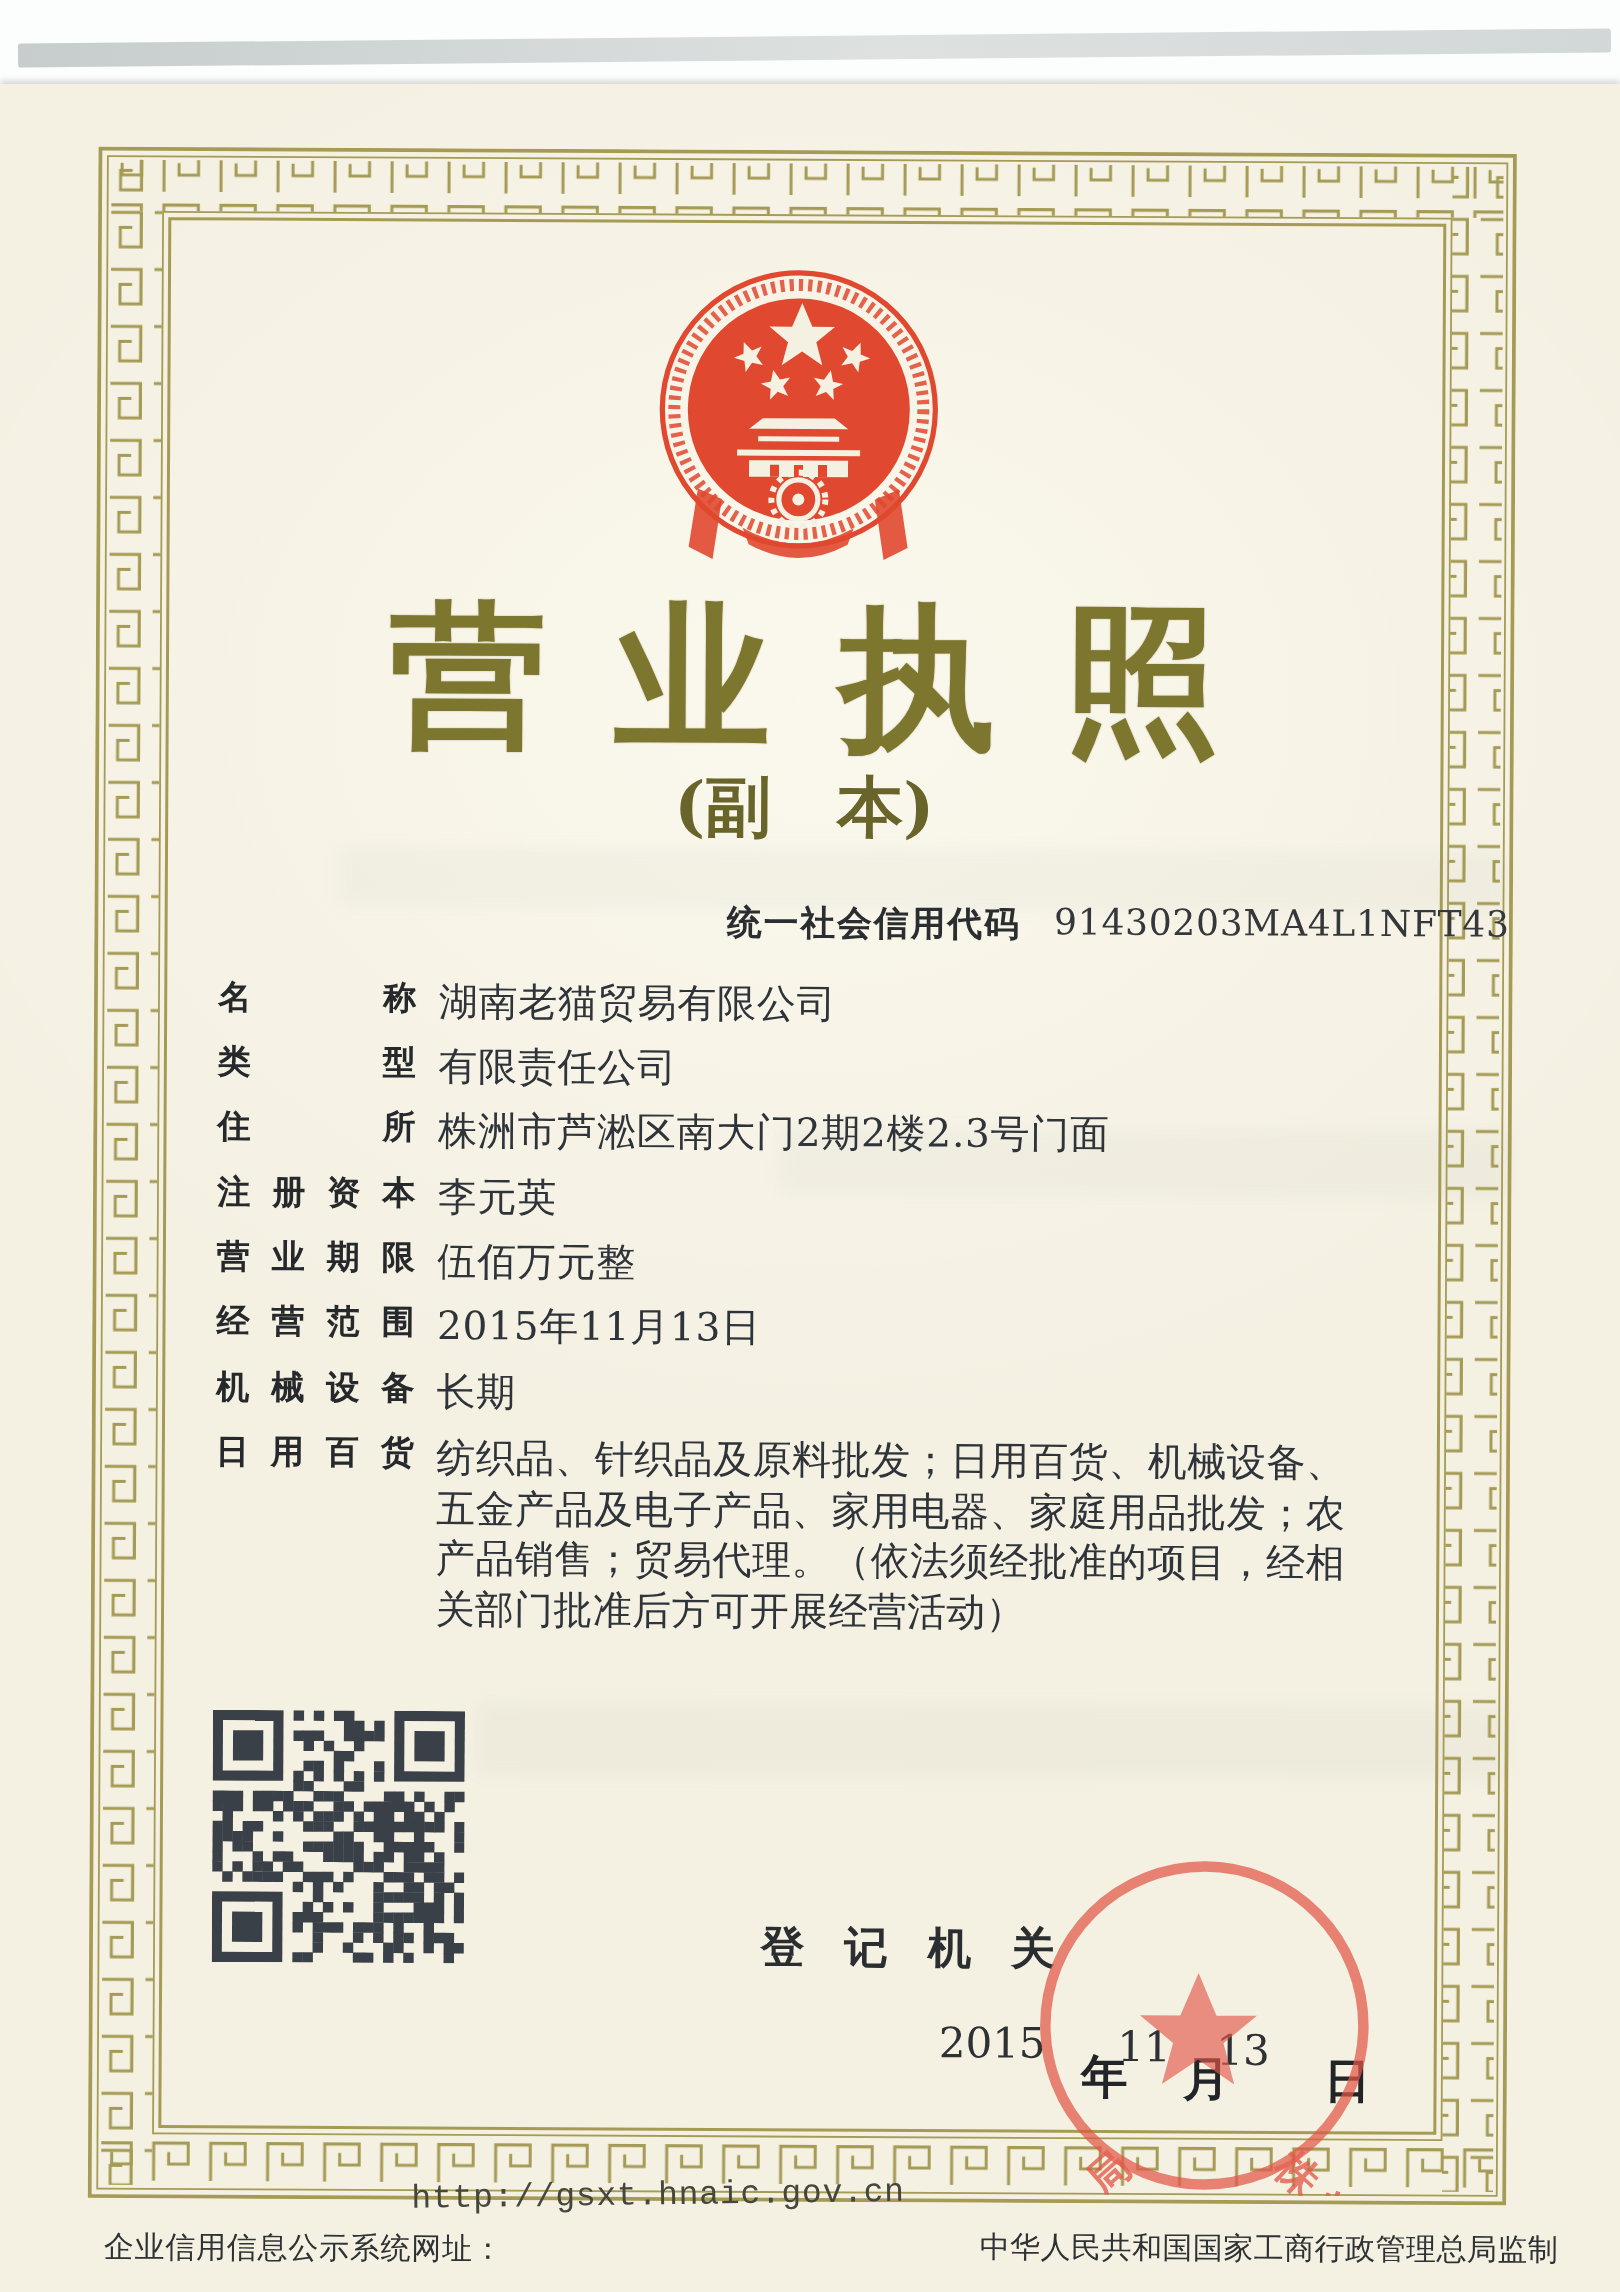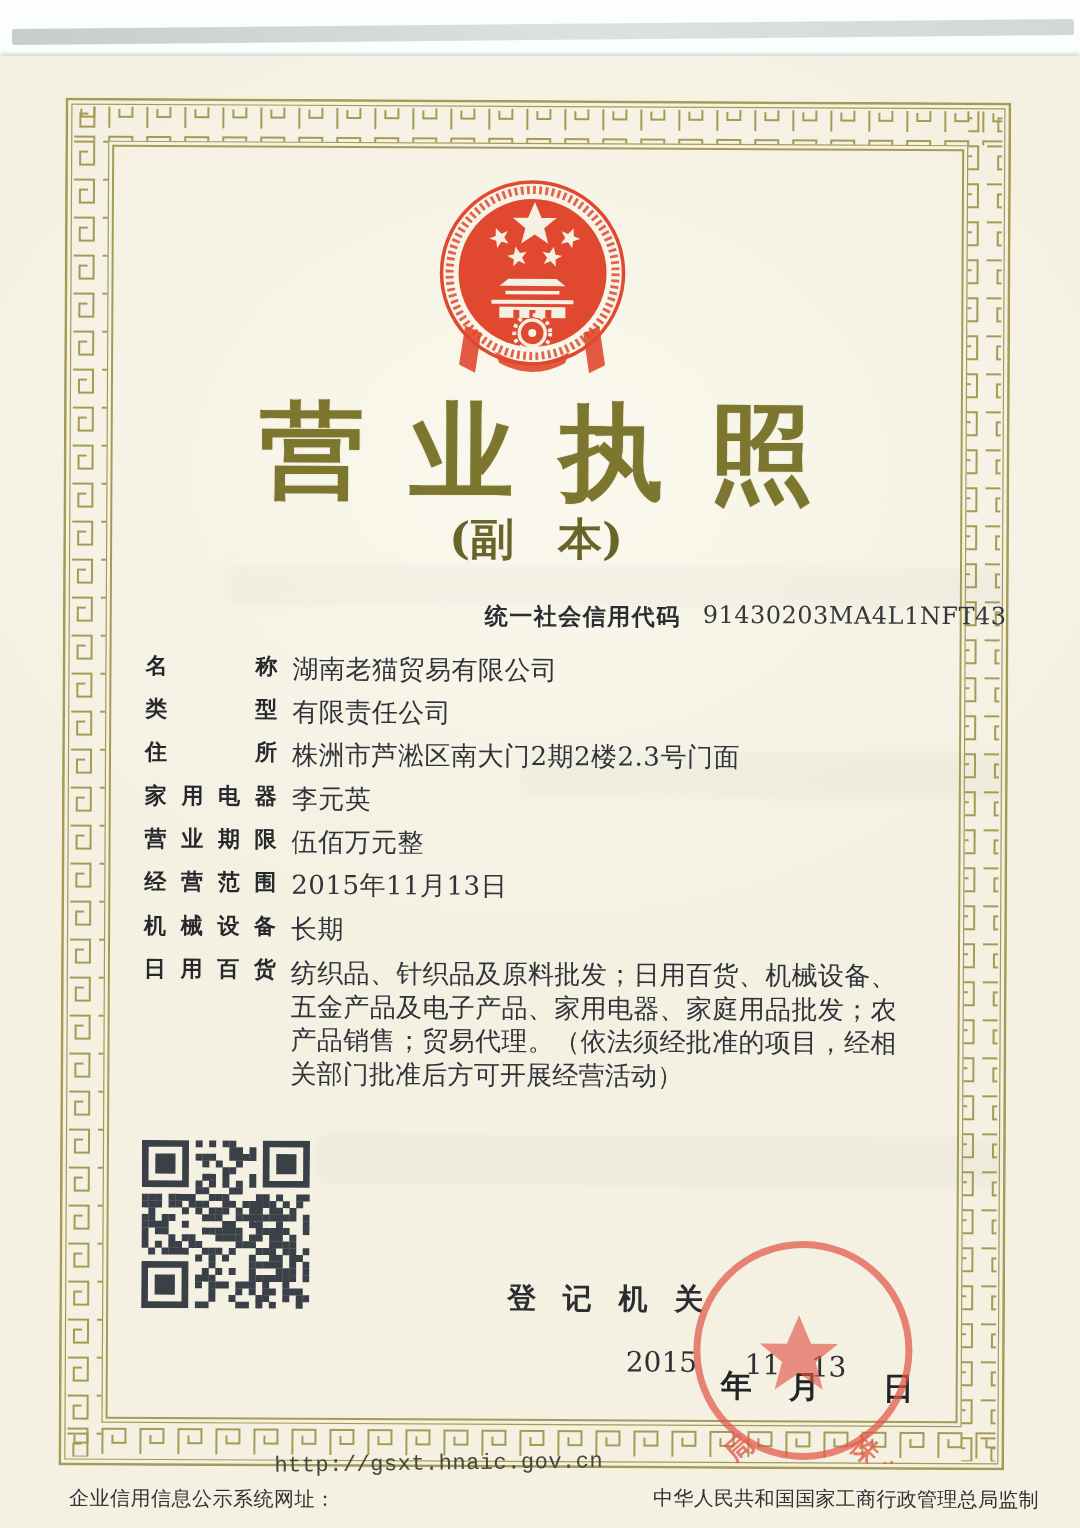--- a/index.html
+++ b/index.html
@@ -161,21 +161,21 @@
     <div class="frow" style="top:655px">
       <span class="flabel">名称</span><span class="fvalue">湖南老猫贸易有限公司</span>
     </div>
     <div class="frow" style="top:698px">
       <span class="flabel">类型</span><span class="fvalue">有限责任公司</span>
     </div>
     <div class="frow" style="top:741px">
       <span class="flabel">住所</span><span class="fvalue">株洲市芦淞区南大门2期2楼2.3号门面</span>
     </div>
     <div class="frow" style="top:785px">
-      <span class="flabel">家用电器</span><span class="fvalue">李元英</span>
+      <span class="flabel">注册资本</span><span class="fvalue">李元英</span>
     </div>
     <div class="frow" style="top:828px">
       <span class="flabel">营业期限</span><span class="fvalue">伍佰万元整</span>
     </div>
     <div class="frow" style="top:871px">
       <span class="flabel">经营范围</span><span class="fvalue">2015年11月13日</span>
     </div>
     <div class="frow" style="top:915px">
       <span class="flabel">机械设备</span><span class="fvalue">长期</span>
     </div>

